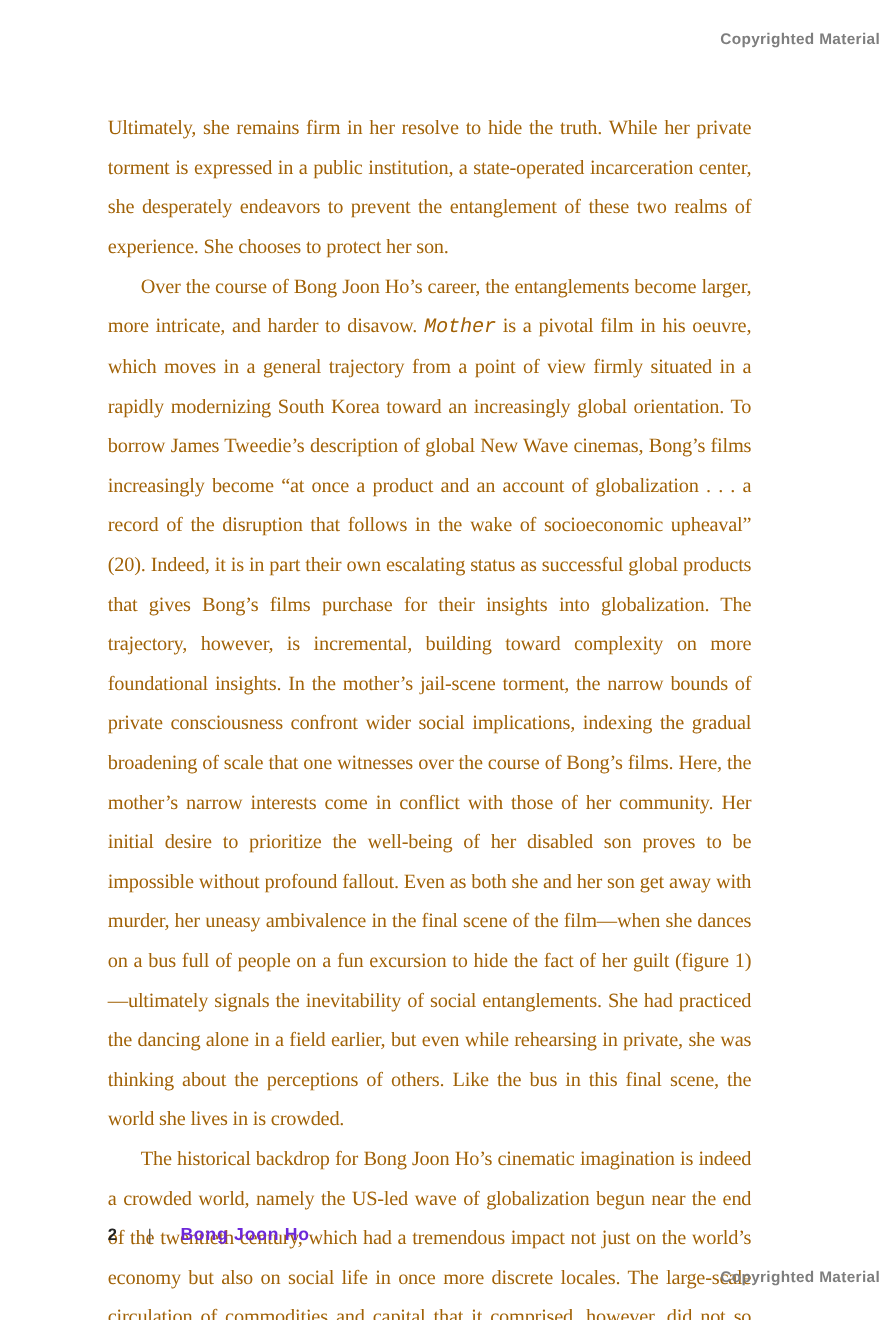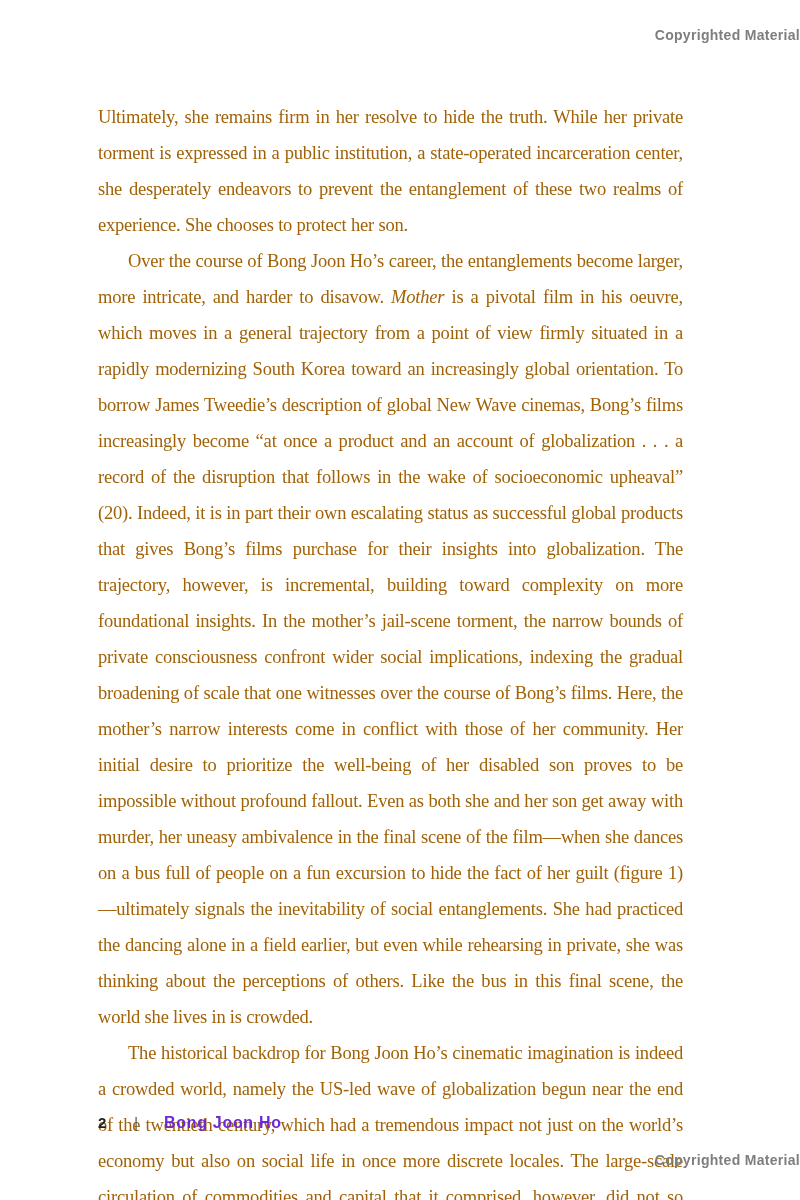--- a/index.html
+++ b/index.html
@@ -43,20 +43,21 @@
   }
   .body-text p {
     margin: 0;
     padding: 0;
   }
   .body-text p.indent {
     text-indent: 30px;
   }
   .body-text em {
     font-style: italic;
+    font-family: Liberation Mono, monospace;
   }
 
   .footer {
     position: absolute;
     left: 98px;
     top: 1114px;
     display: flex;
     align-items: baseline;
     font-family: "Liberation Sans", sans-serif;
     color: #1a1a1a;

